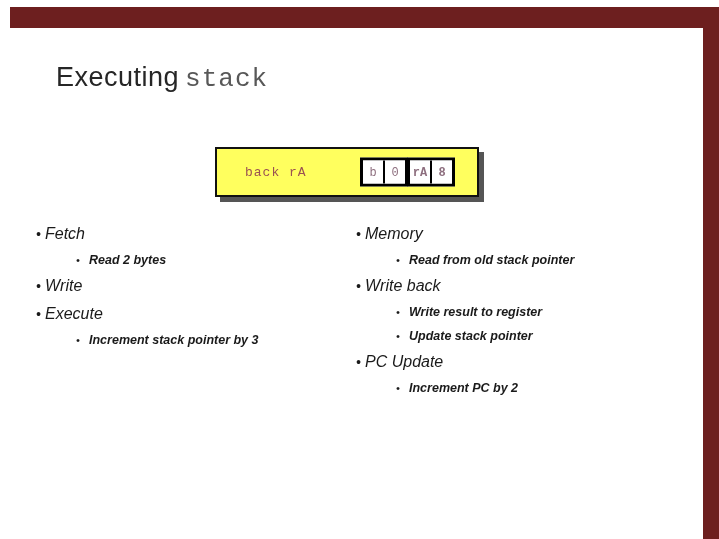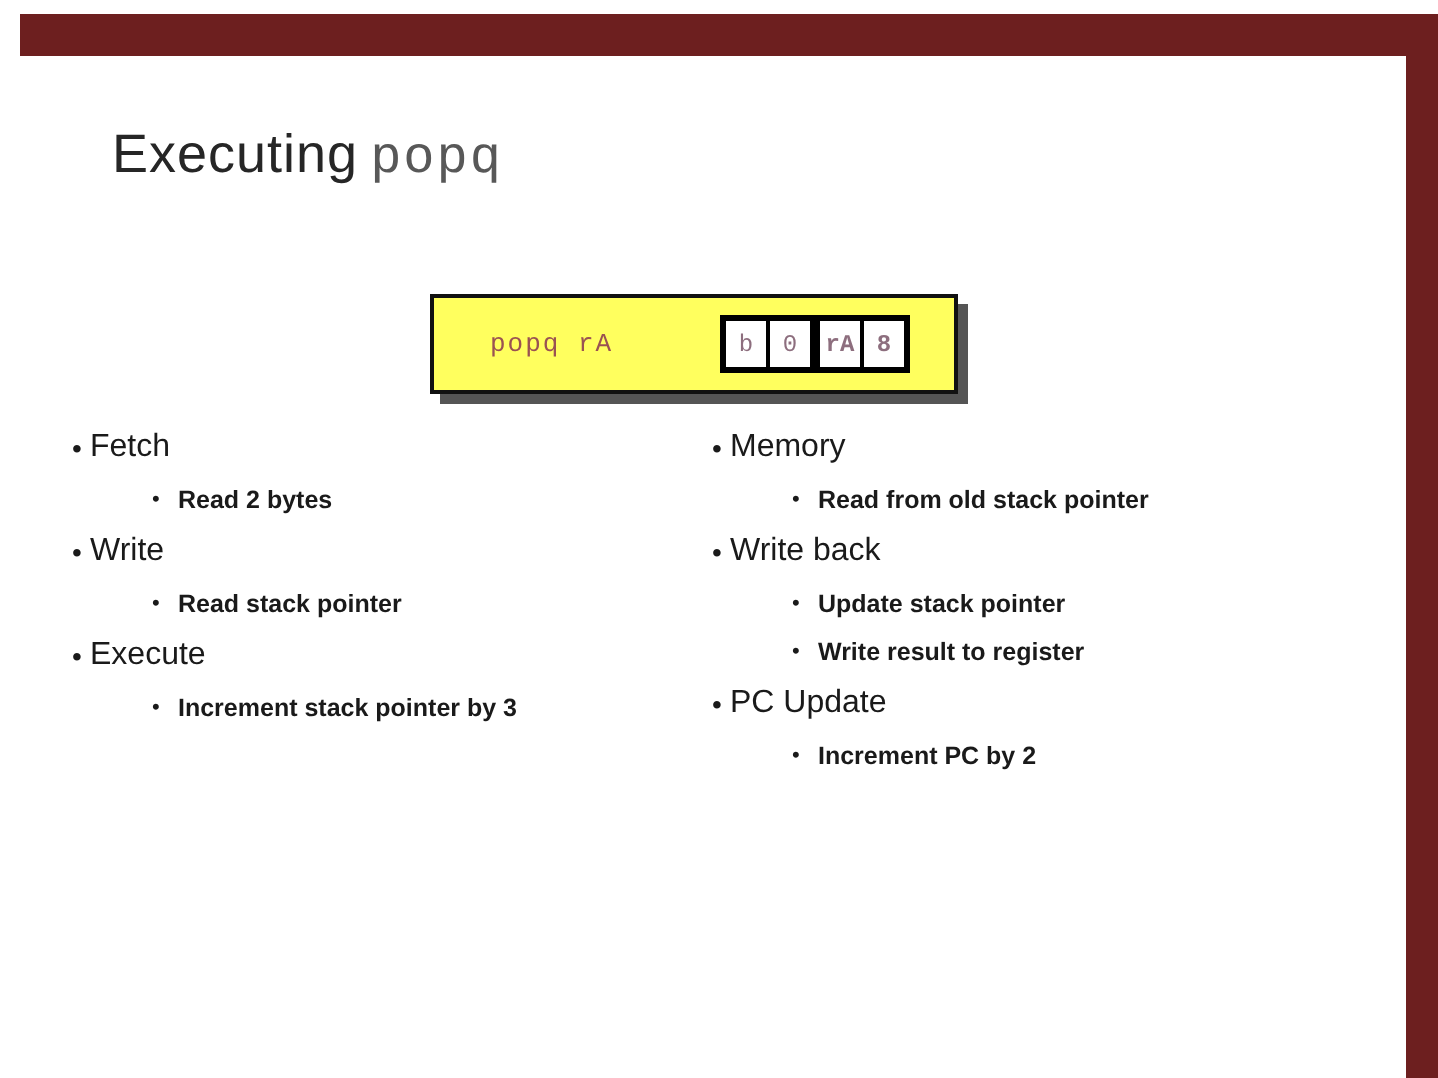--- a/index.html
+++ b/index.html
@@ -60,21 +60,21 @@
   }
   .byte + .byte{margin-left:-1px;font-weight:bold;}
   .nibble{
     width:20px;height:23px;
     display:flex;align-items:center;justify-content:center;
     background:#ffffff;
     font-family:"Liberation Mono", monospace;
     font-size:12px;color:var(--nibble-color);
   }
   .nibble + .nibble{border-left:2px solid #000;}
-  .stage-col{position:absolute;top:210px;width:330px;}
+  .stage-col{position:absolute;top:220px;width:330px;font-style:italic;}
   .col-left{left:36px;}
   .col-right{left:356px;}
   .l1{
     position:relative;height:28px;line-height:28px;
     padding-left:9px;
     font-size:16px;color:var(--text-color);
     white-space:nowrap;
   }
   .l1::before{
     content:"\2022";position:absolute;left:0;top:0;
@@ -91,46 +91,45 @@
     font-size:11px;font-weight:400;
   }
 </style>
 </head>
 <body>
 
 <div class="top-bar"></div>
 <div class="right-bar"></div>
 
 <div class="slide-title">
-  <span>Executing</span><span class="keyword">popq</span>
+  <span>Executing</span><span class="keyword">stack</span>
 </div>
 
 <div class="instruction-box">
-  <span class="instruction-label">popq rA</span>
+  <span class="instruction-label">back rA</span>
   <div class="encoding-box">
       <div class="byte">
         <div class="nibble">b</div>
         <div class="nibble">0</div>
       </div>
       <div class="byte">
         <div class="nibble">rA</div>
         <div class="nibble">8</div>
       </div>
     </div>
 </div>
 
 <div class="stage-col col-left">
     <div class="l1">Fetch</div>
     <div class="l2">Read 2 bytes</div>
     <div class="l1">Write</div>
-    <div class="l2">Read stack pointer</div>
     <div class="l1">Execute</div>
     <div class="l2">Increment stack pointer by 3</div>
   </div>
 <div class="stage-col col-right">
     <div class="l1">Memory</div>
     <div class="l2">Read from old stack pointer</div>
     <div class="l1">Write back</div>
+    <div class="l2">Write result to register</div>
     <div class="l2">Update stack pointer</div>
-    <div class="l2">Write result to register</div>
     <div class="l1">PC Update</div>
     <div class="l2">Increment PC by 2</div>
   </div>
 
 </body></html>

